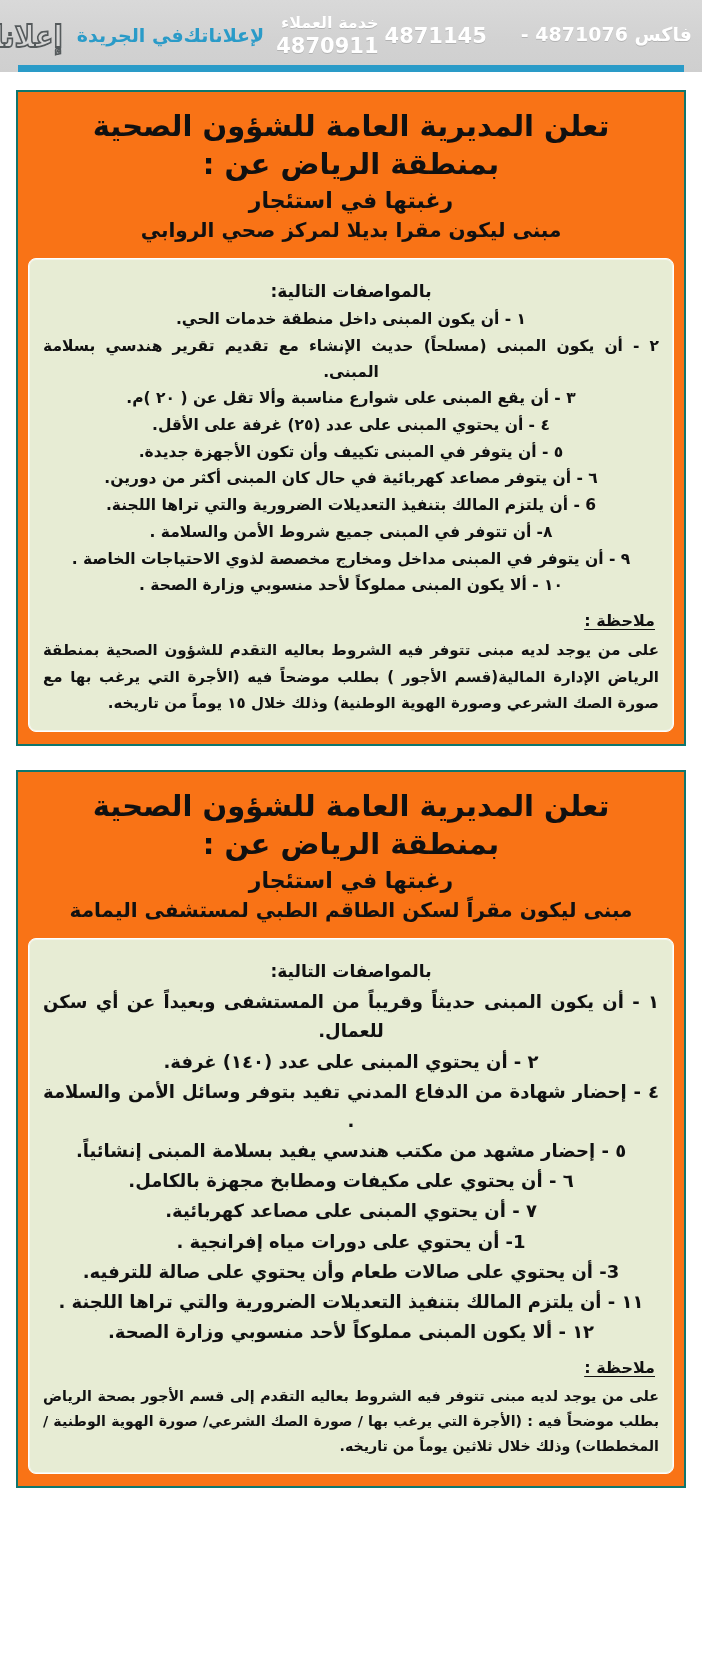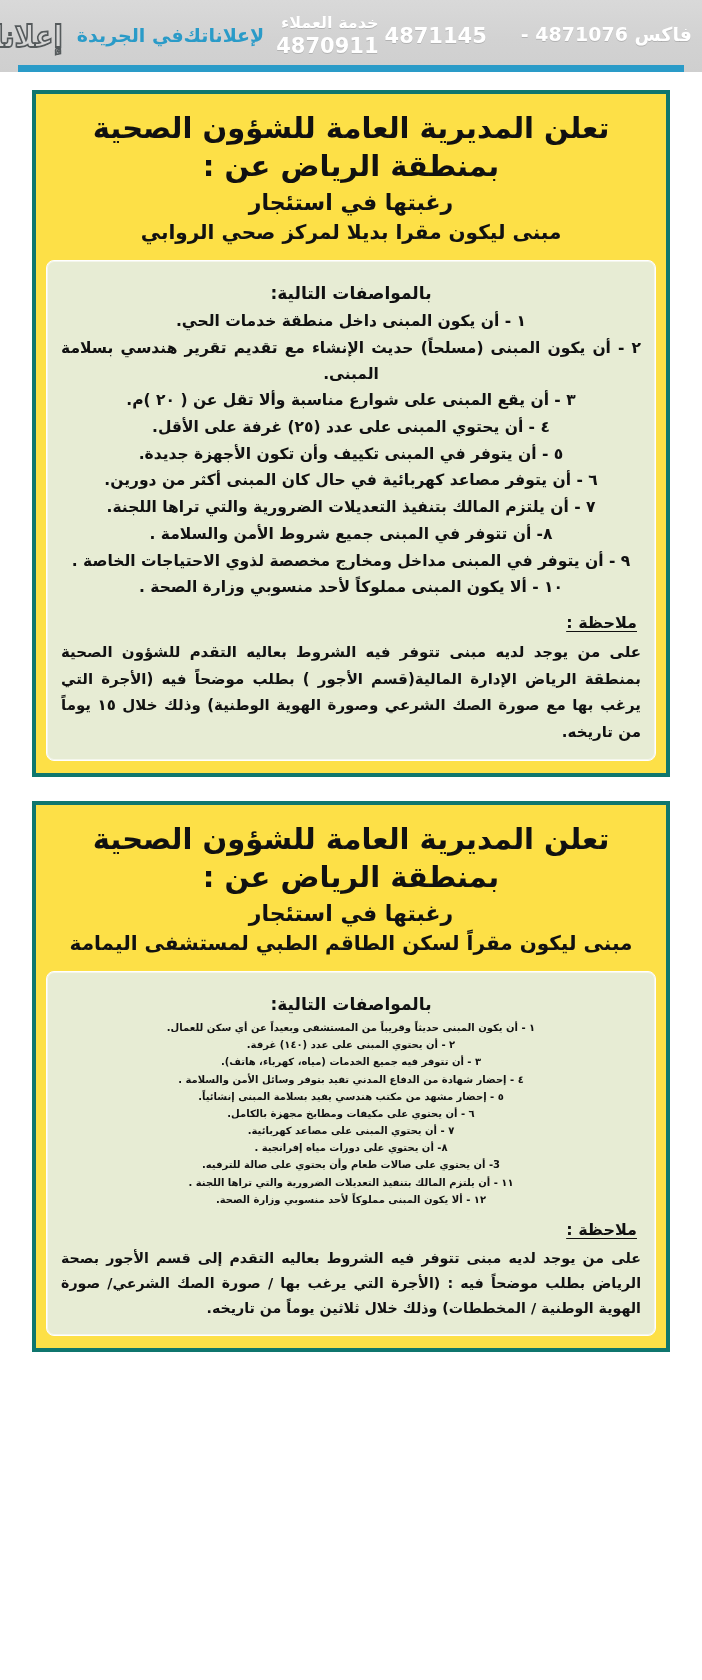--- a/index.html
+++ b/index.html
@@ -121,23 +121,23 @@
     text-align: left;
     width: 100%;
     padding-right: 34px;
     box-sizing: border-box;
     text-shadow: 0 1px 0 rgba(120,120,120,.35);
   }
 
   
   .ad {
     box-sizing: border-box;
-    margin: 0 32px;
-    background: #fde047;
-    border: 4px solid #0f766e;
+    margin: 0 16px;
+    background: #f97316;
+    border: 2px solid #0f766e;
     padding: 10px 10px 12px 10px;
   }
   #ad-1 { margin-top: 18px; }
   #ad-2 { margin-top: 24px; }
 
   .ad-head {
     text-align: center;
     color: #111111;
     padding: 6px 4px 2px 4px;
   }
@@ -193,21 +193,21 @@
   .spec-item {
     font-size: 15px;
     line-height: 1.62;
     color: #111111;
     text-align: justify;
     text-align-last: center;
     font-weight: 700;
     margin: 0 0 1px 0;
   }
   .ad-1 .spec-item { font-size: 15.5px; line-height: 1.66; }
-  .ad-2 .spec-item { font-size: 10px; line-height: 1.62; }
+  .ad-2 .spec-item { font-size: 18px; line-height: 1.62; }
 
   .note-head {
     font-size: 16px;
     font-weight: 700;
     color: #111111;
     text-decoration: underline;
     text-underline-offset: 3px;
     margin-top: 12px;
     margin-bottom: 7px;
     text-align: right;
@@ -263,21 +263,21 @@
 
   <div class="panel">
     <div class="panel-title">بالمواصفات التالية:</div>
     <ul class="spec-list">
       <li class="spec-item">١ - أن يكون المبنى داخل منطقة خدمات الحي.</li>
       <li class="spec-item">٢ - أن يكون المبنى (مسلحاً) حديث الإنشاء مع تقديم تقرير هندسي بسلامة المبنى.</li>
       <li class="spec-item">٣ - أن يقع المبنى على شوارع مناسبة وألا تقل عن ( ٢٠ )م.</li>
       <li class="spec-item">٤ - أن يحتوي المبنى على عدد (٢٥) غرفة على الأقل.</li>
       <li class="spec-item">٥ - أن يتوفر في المبنى تكييف وأن تكون الأجهزة جديدة.</li>
       <li class="spec-item">٦ - أن يتوفر مصاعد كهربائية في حال كان المبنى أكثر من دورين.</li>
-      <li class="spec-item">٧ - أن يلتزم المالك بتنفيذ التعديلات الضرورية والتي تراها اللجنة.</li>
+      <li class="spec-item">6 - أن يلتزم المالك بتنفيذ التعديلات الضرورية والتي تراها اللجنة.</li>
       <li class="spec-item">٨- أن تتوفر في المبنى جميع شروط الأمن والسلامة .</li>
       <li class="spec-item">٩ - أن يتوفر في المبنى مداخل ومخارج مخصصة لذوي الاحتياجات الخاصة .</li>
       <li class="spec-item">١٠ - ألا يكون المبنى مملوكاً لأحد منسوبي وزارة الصحة .</li>
     </ul>
     <div class="note-head">ملاحظة :</div>
     <div class="note-body">على من يوجد لديه مبنى تتوفر فيه الشروط بعاليه التقدم للشؤون الصحية بمنطقة الرياض الإدارة المالية(قسم الأجور ) بطلب موضحاً فيه (الأجرة التي يرغب بها مع صورة الصك الشرعي وصورة الهوية الوطنية) وذلك خلال ١٥ يوماً من تاريخه.</div>
   </div>
 </div>
 
 <div class="ad ad-2" id="ad-2">
@@ -286,26 +286,25 @@
     <div class="head-l2">بمنطقة الرياض عن :</div>
     <div class="head-l3">رغبتها في استئجار</div>
     <div class="head-l4">مبنى ليكون مقراً لسكن الطاقم الطبي لمستشفى اليمامة</div>
   </div>
 
   <div class="panel">
     <div class="panel-title">بالمواصفات التالية:</div>
     <ul class="spec-list">
       <li class="spec-item">١ - أن يكون المبنى حديثاً وقريباً من المستشفى وبعيداً عن أي سكن للعمال.</li>
       <li class="spec-item">٢ - أن يحتوي المبنى على عدد (١٤٠) غرفة.</li>
-      <li class="spec-item">٣ - أن تتوفر فيه جميع الخدمات (مياه، كهرباء، هاتف).</li>
       <li class="spec-item">٤ - إحضار شهادة من الدفاع المدني تفيد بتوفر وسائل الأمن والسلامة .</li>
       <li class="spec-item">٥ - إحضار مشهد من مكتب هندسي يفيد بسلامة المبنى إنشائياً.</li>
       <li class="spec-item">٦ - أن يحتوي على مكيفات ومطابخ مجهزة بالكامل.</li>
       <li class="spec-item">٧ - أن يحتوي المبنى على مصاعد كهربائية.</li>
-      <li class="spec-item">٨- أن يحتوي على دورات مياه إفرانجية .</li>
+      <li class="spec-item">1- أن يحتوي على دورات مياه إفرانجية .</li>
       <li class="spec-item">3- أن يحتوي على صالات طعام وأن يحتوي على صالة للترفيه.</li>
       <li class="spec-item">١١ - أن يلتزم المالك بتنفيذ التعديلات الضرورية والتي تراها اللجنة .</li>
       <li class="spec-item">١٢ - ألا يكون المبنى مملوكاً لأحد منسوبي وزارة الصحة.</li>
     </ul>
     <div class="note-head">ملاحظة :</div>
     <div class="note-body">على من يوجد لديه مبنى تتوفر فيه الشروط بعاليه التقدم إلى قسم الأجور بصحة الرياض بطلب موضحاً فيه : (الأجرة التي يرغب بها / صورة الصك الشرعي/ صورة الهوية الوطنية / المخططات) وذلك خلال ثلاثين يوماً من تاريخه.</div>
   </div>
 </div>
 
 </body></html>

